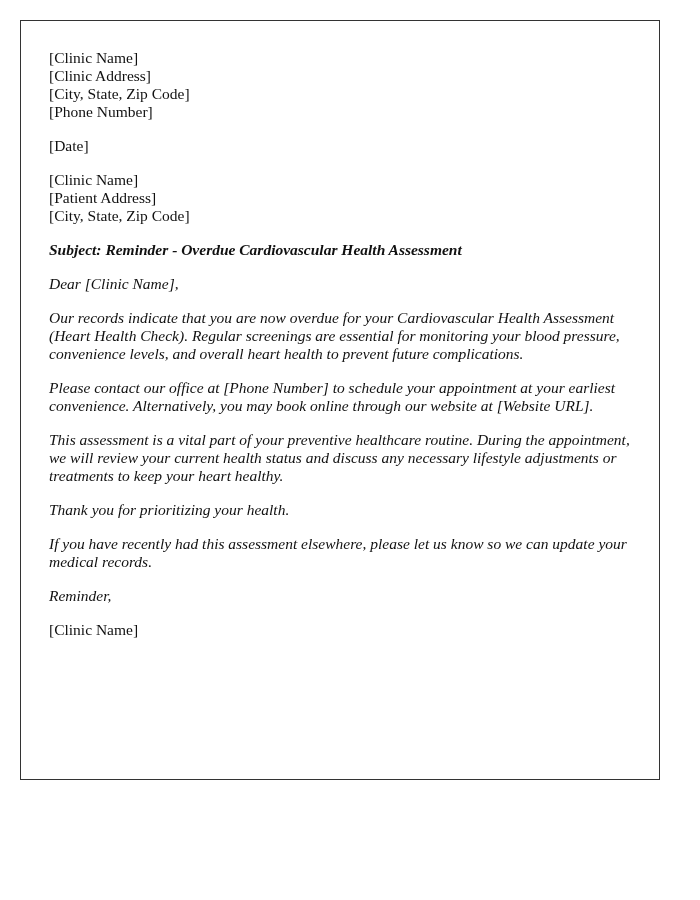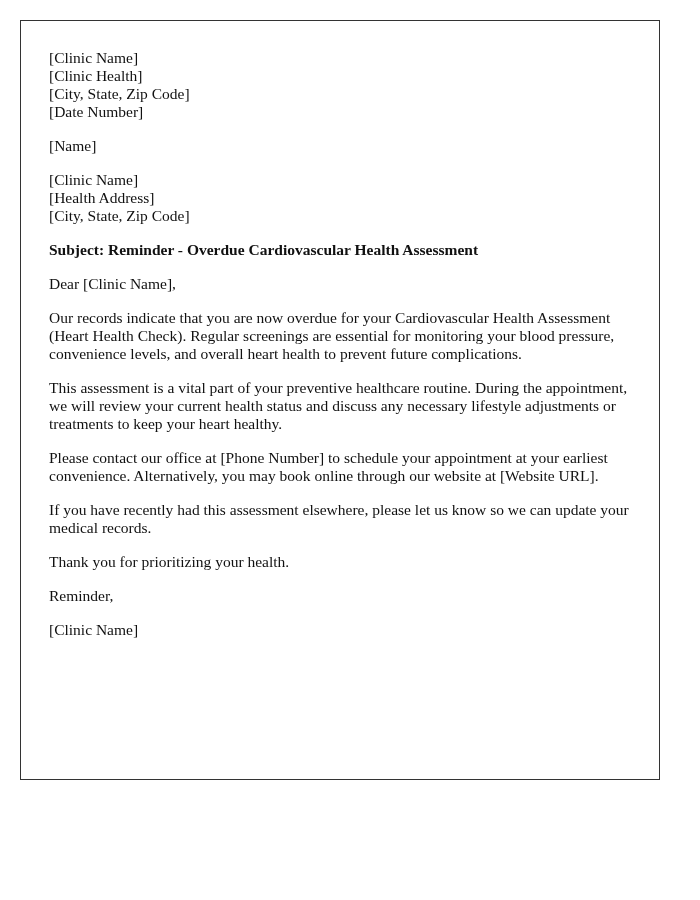--- a/index.html
+++ b/index.html
@@ -30,53 +30,54 @@
       margin: 0 0 16px 0;
     }
     .block .line {
       display: block;
     }
     .subject {
       font-weight: bold;
     }
     p {
       margin: 0 0 16px 0;
+      font-style: italic;
     }
   </style>
 </head>
 <body>
 
 <div class="letter">
 
   <div class="block">
     <span class="line">[Clinic Name]</span>
-    <span class="line">[Clinic Health]</span>
+    <span class="line">[Clinic Address]</span>
     <span class="line">[City, State, Zip Code]</span>
-    <span class="line">[Date Number]</span>
+    <span class="line">[Phone Number]</span>
   </div>
 
   <div class="block">
-    <span class="line">[Name]</span>
+    <span class="line">[Date]</span>
   </div>
 
   <div class="block">
     <span class="line">[Clinic Name]</span>
-    <span class="line">[Health Address]</span>
+    <span class="line">[Patient Address]</span>
     <span class="line">[City, State, Zip Code]</span>
   </div>
 
   <p class="subject">Subject: Reminder - Overdue Cardiovascular Health Assessment</p>
 
   <p>Dear [Clinic Name],</p>
 
   <p>Our records indicate that you are now overdue for your Cardiovascular Health Assessment (Heart Health Check). Regular screenings are essential for monitoring your blood pressure, convenience levels, and overall heart health to prevent future complications.</p>
+  <p>Please contact our office at [Phone Number] to schedule your appointment at your earliest convenience. Alternatively, you may book online through our website at [Website URL].</p>
   <p>This assessment is a vital part of your preventive healthcare routine. During the appointment, we will review your current health status and discuss any necessary lifestyle adjustments or treatments to keep your heart healthy.</p>
-  <p>Please contact our office at [Phone Number] to schedule your appointment at your earliest convenience. Alternatively, you may book online through our website at [Website URL].</p>
+  <p>Thank you for prioritizing your health.</p>
   <p>If you have recently had this assessment elsewhere, please let us know so we can update your medical records.</p>
-  <p>Thank you for prioritizing your health.</p>
 
   <p>Reminder,</p>
 
   <div class="block">
     <span class="line">[Clinic Name]</span>
   </div>
 
 </div>
 
 </body></html>

